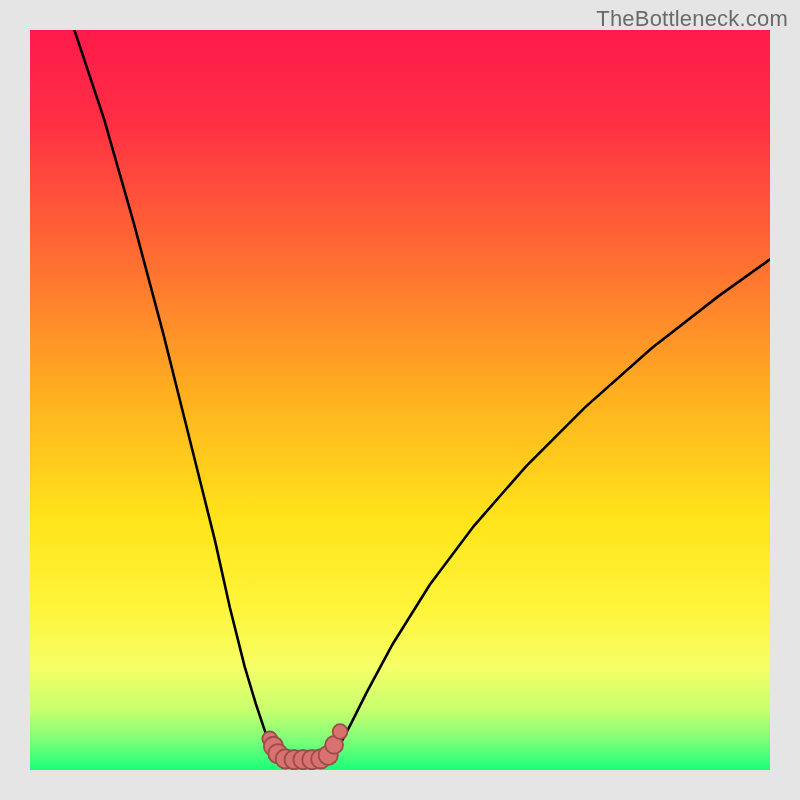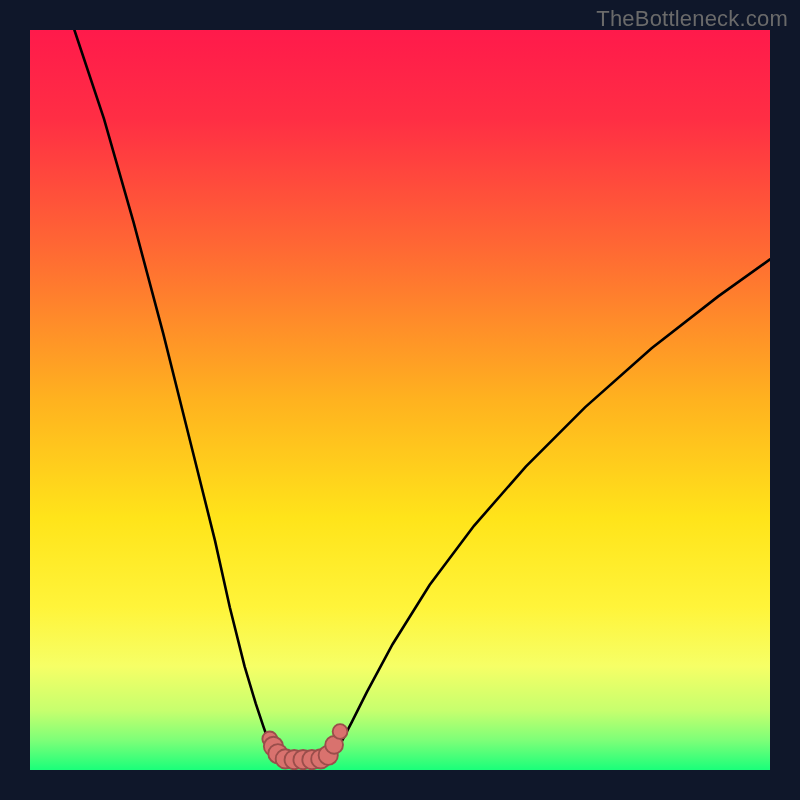--- a/index.html
+++ b/index.html
@@ -10,21 +10,21 @@
     background: #000;
     overflow: hidden;
     font-family: Arial, Helvetica, sans-serif;
   }
   .frame {
     position: absolute;
     left: 0;
     top: 0;
     width: 800px;
     height: 800px;
-    background: #0f172a;
+    background: #e5e5e5;
   }
   .plot-area {
     position: absolute;
     left: 30px;
     top: 30px;
     width: 740px;
     height: 740px;
     overflow: hidden;
   }
   .gradient {

